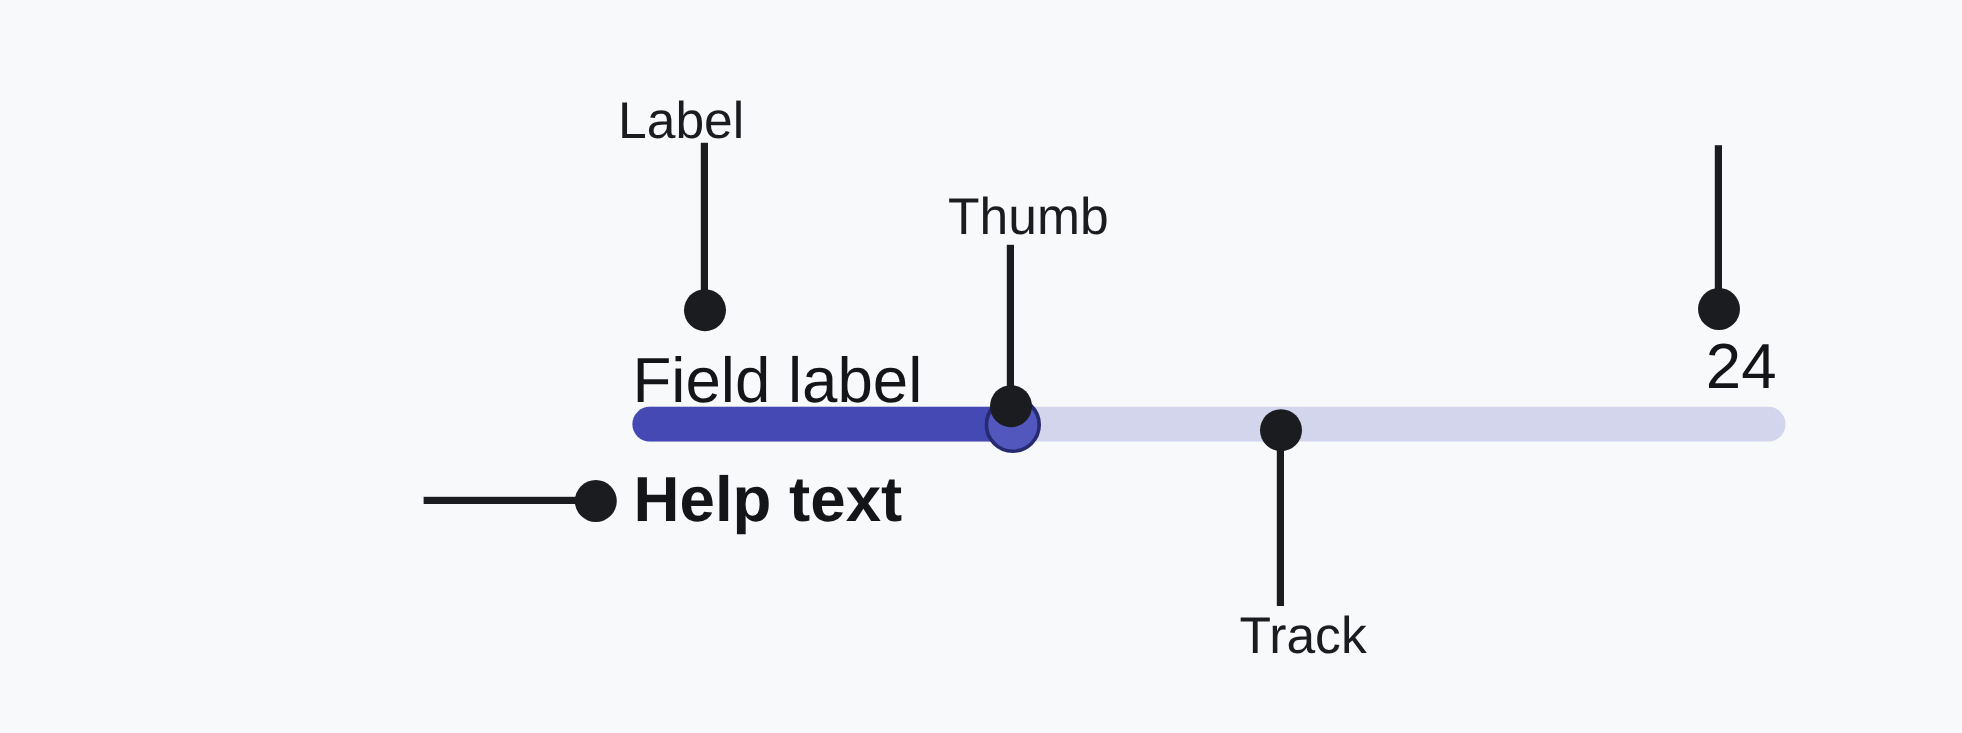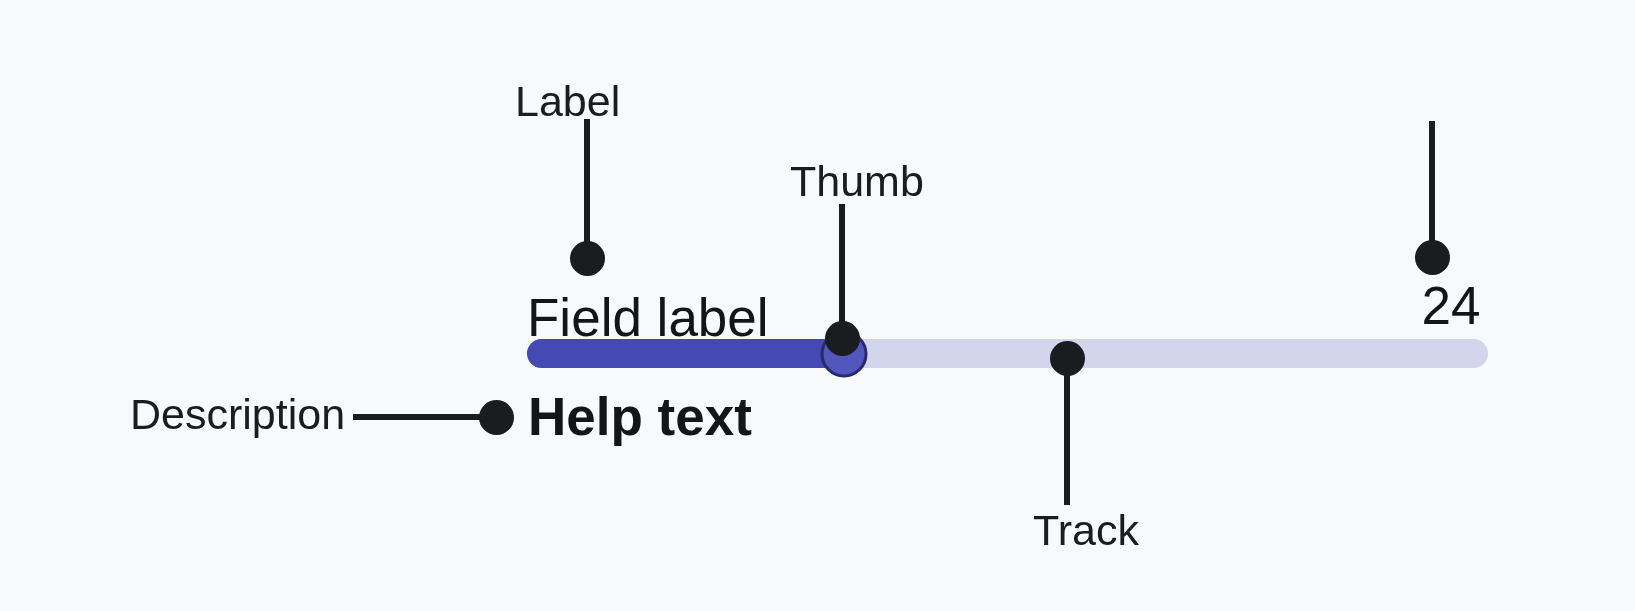--- a/index.html
+++ b/index.html
@@ -123,17 +123,16 @@
   <div class="ann-line-v thumb-line"></div>
   <div class="ann-dot thumb-dot"></div>
 
   <div class="ann-line-v output-line"></div>
   <div class="ann-dot output-dot"></div>
 
   <div class="ann-dot track-dot"></div>
   <div class="ann-line-v track-line"></div>
   <div class="ann-text track-text">Track</div>
 
-  <div class="ann-text description-text">Description</div>
   <div class="ann-line-h description-line"></div>
   <div class="ann-dot description-dot"></div>
 
 </div>
 
 </body></html>

